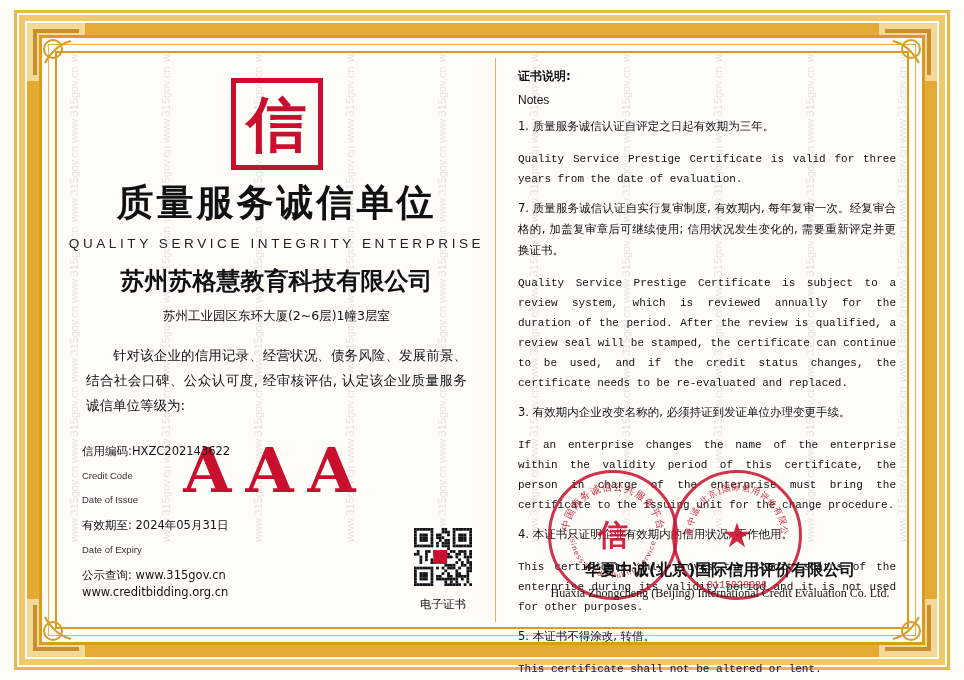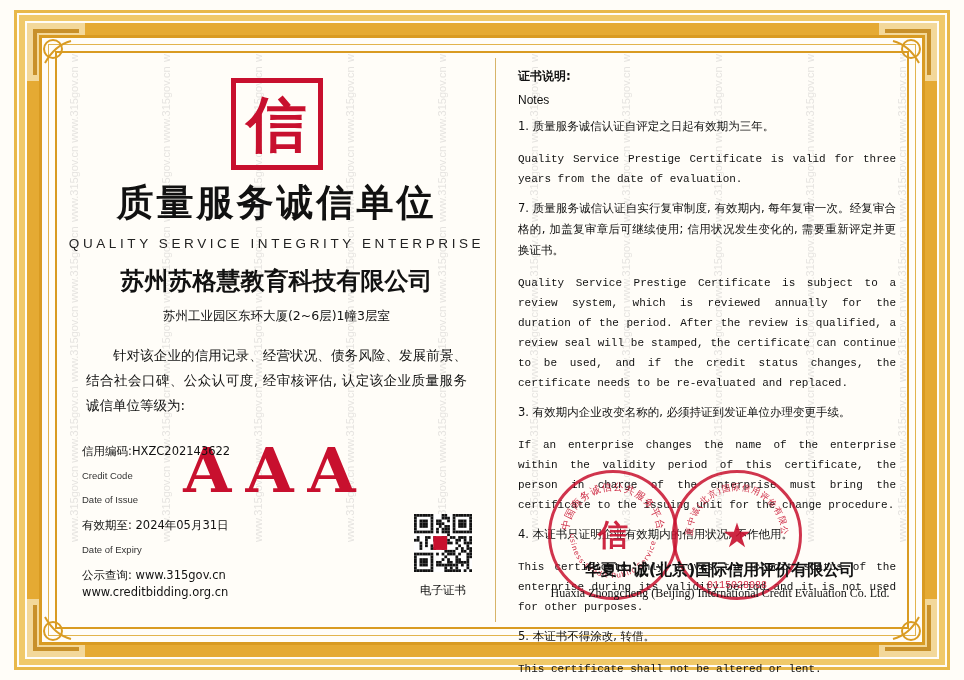--- a/index.html
+++ b/index.html
@@ -231,21 +231,21 @@
     font-size: 11.5px;
     color: #111;
     margin-top: 26px;
     font-family: "DejaVu Sans", sans-serif;
     white-space: nowrap;
   }
   
   .qr-area {
     position: absolute;
     left: 340px;
-    bottom: 28px;
+    bottom: 14px;
     width: 90px;
     text-align: center;
   }
   .qr-box {
     width: 58px;
     height: 58px;
     margin: 0 auto;
     background: #fff;
     position: relative;
   }

